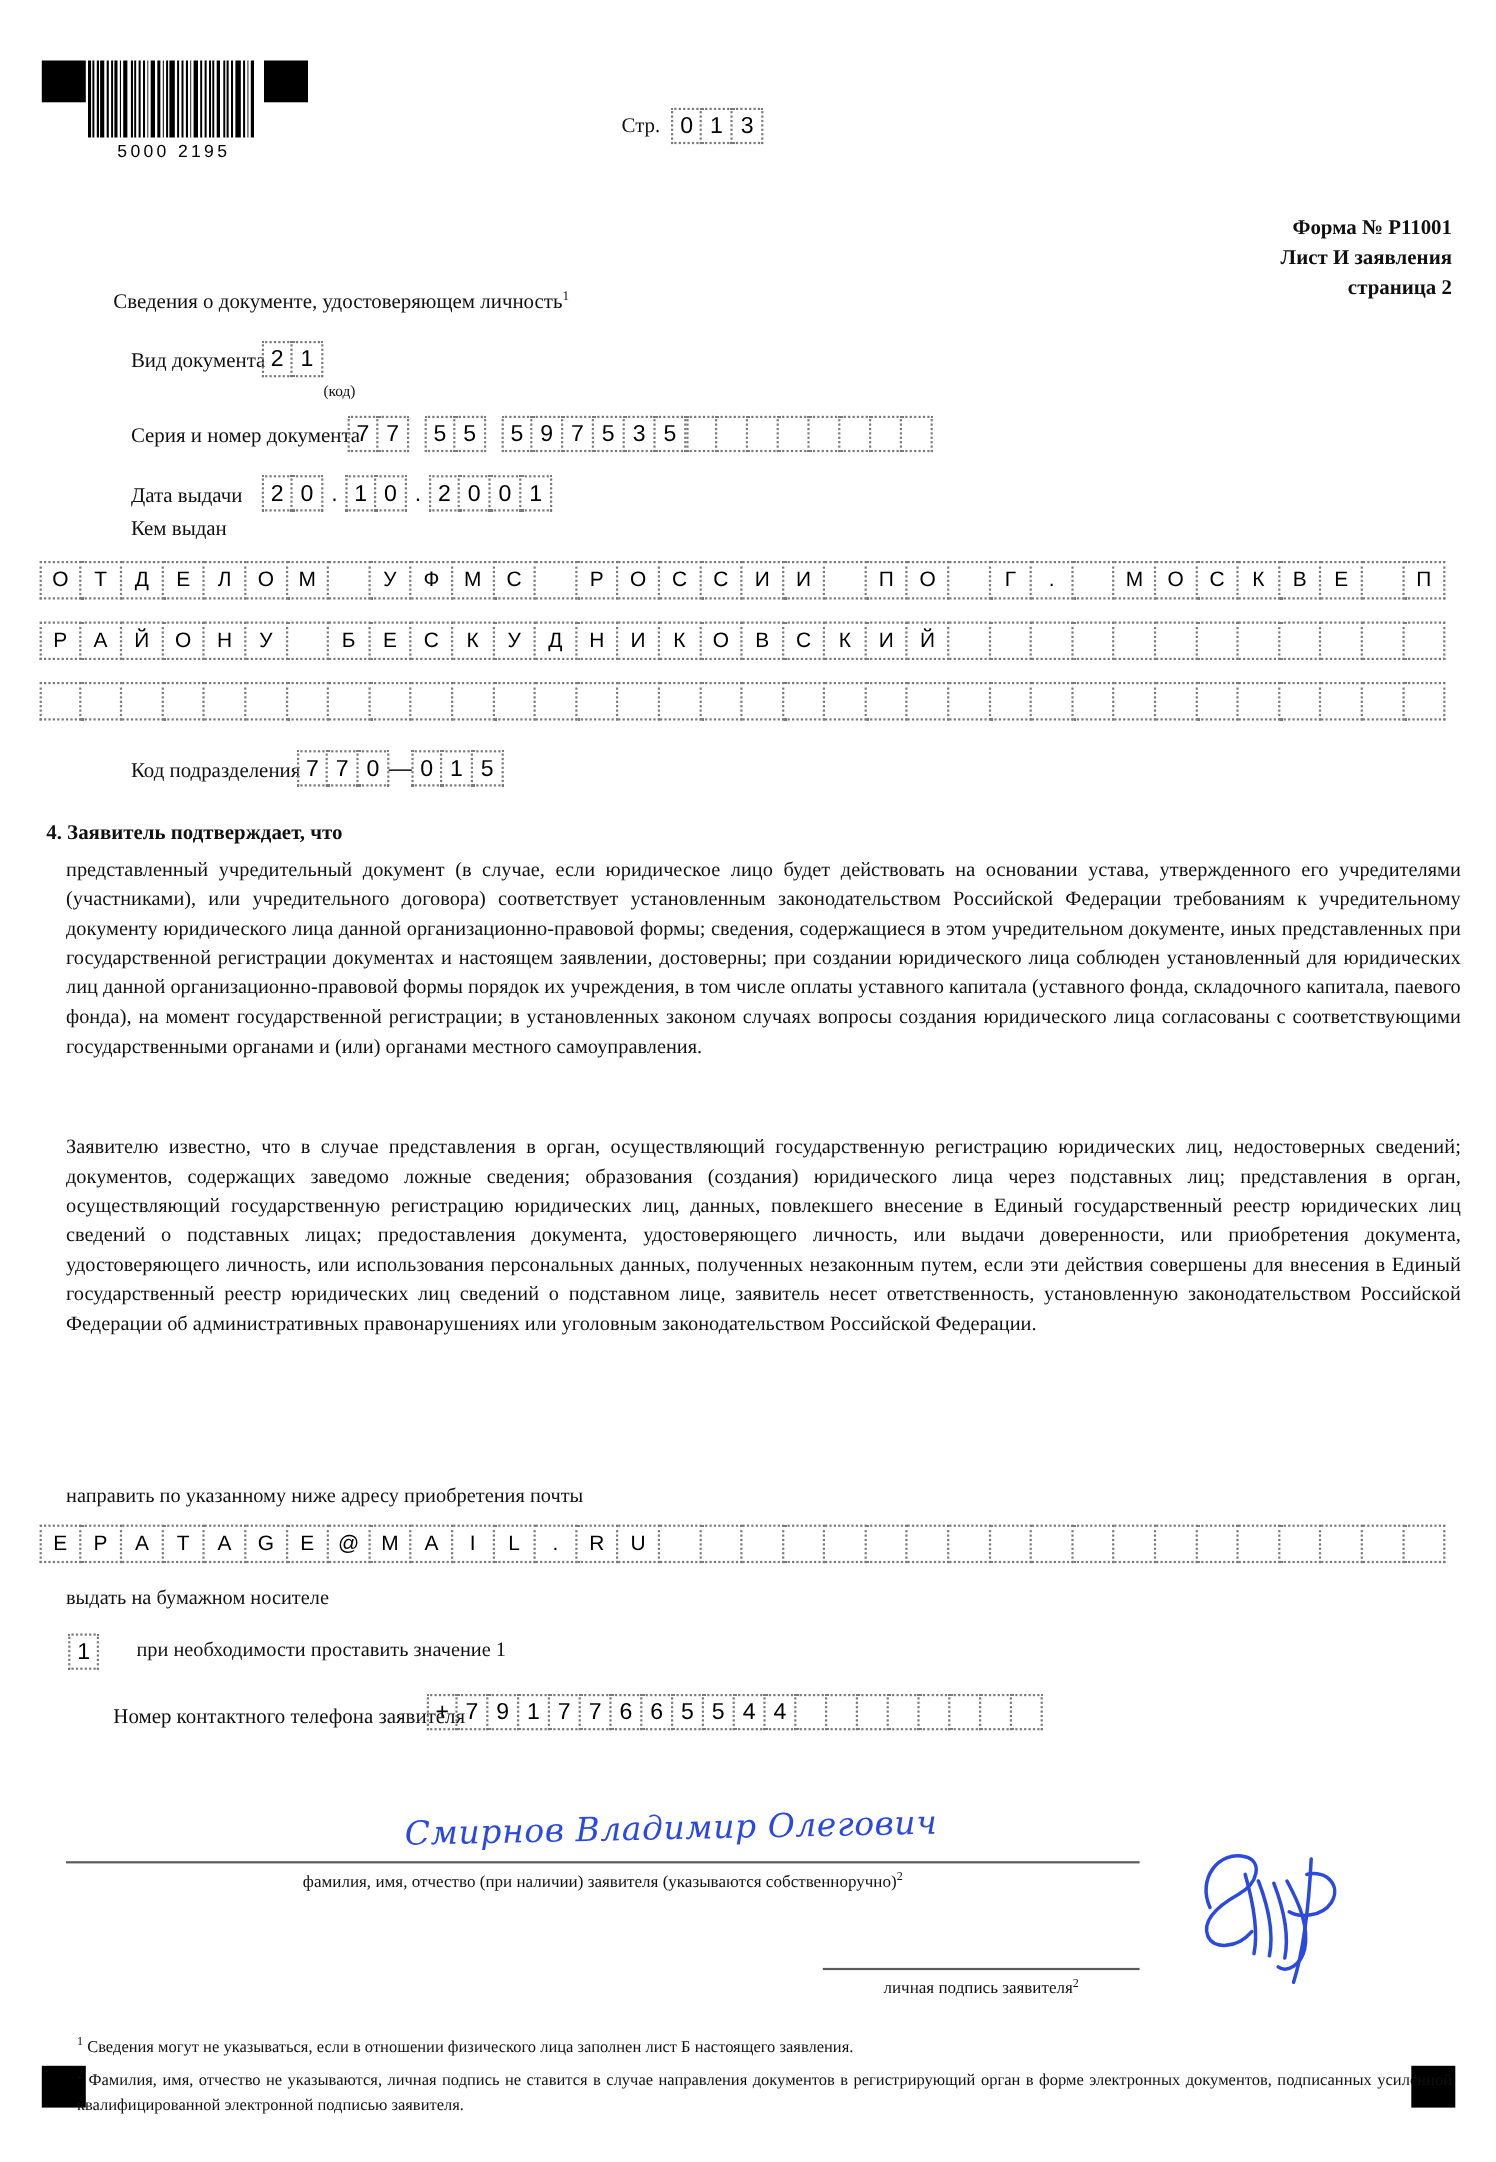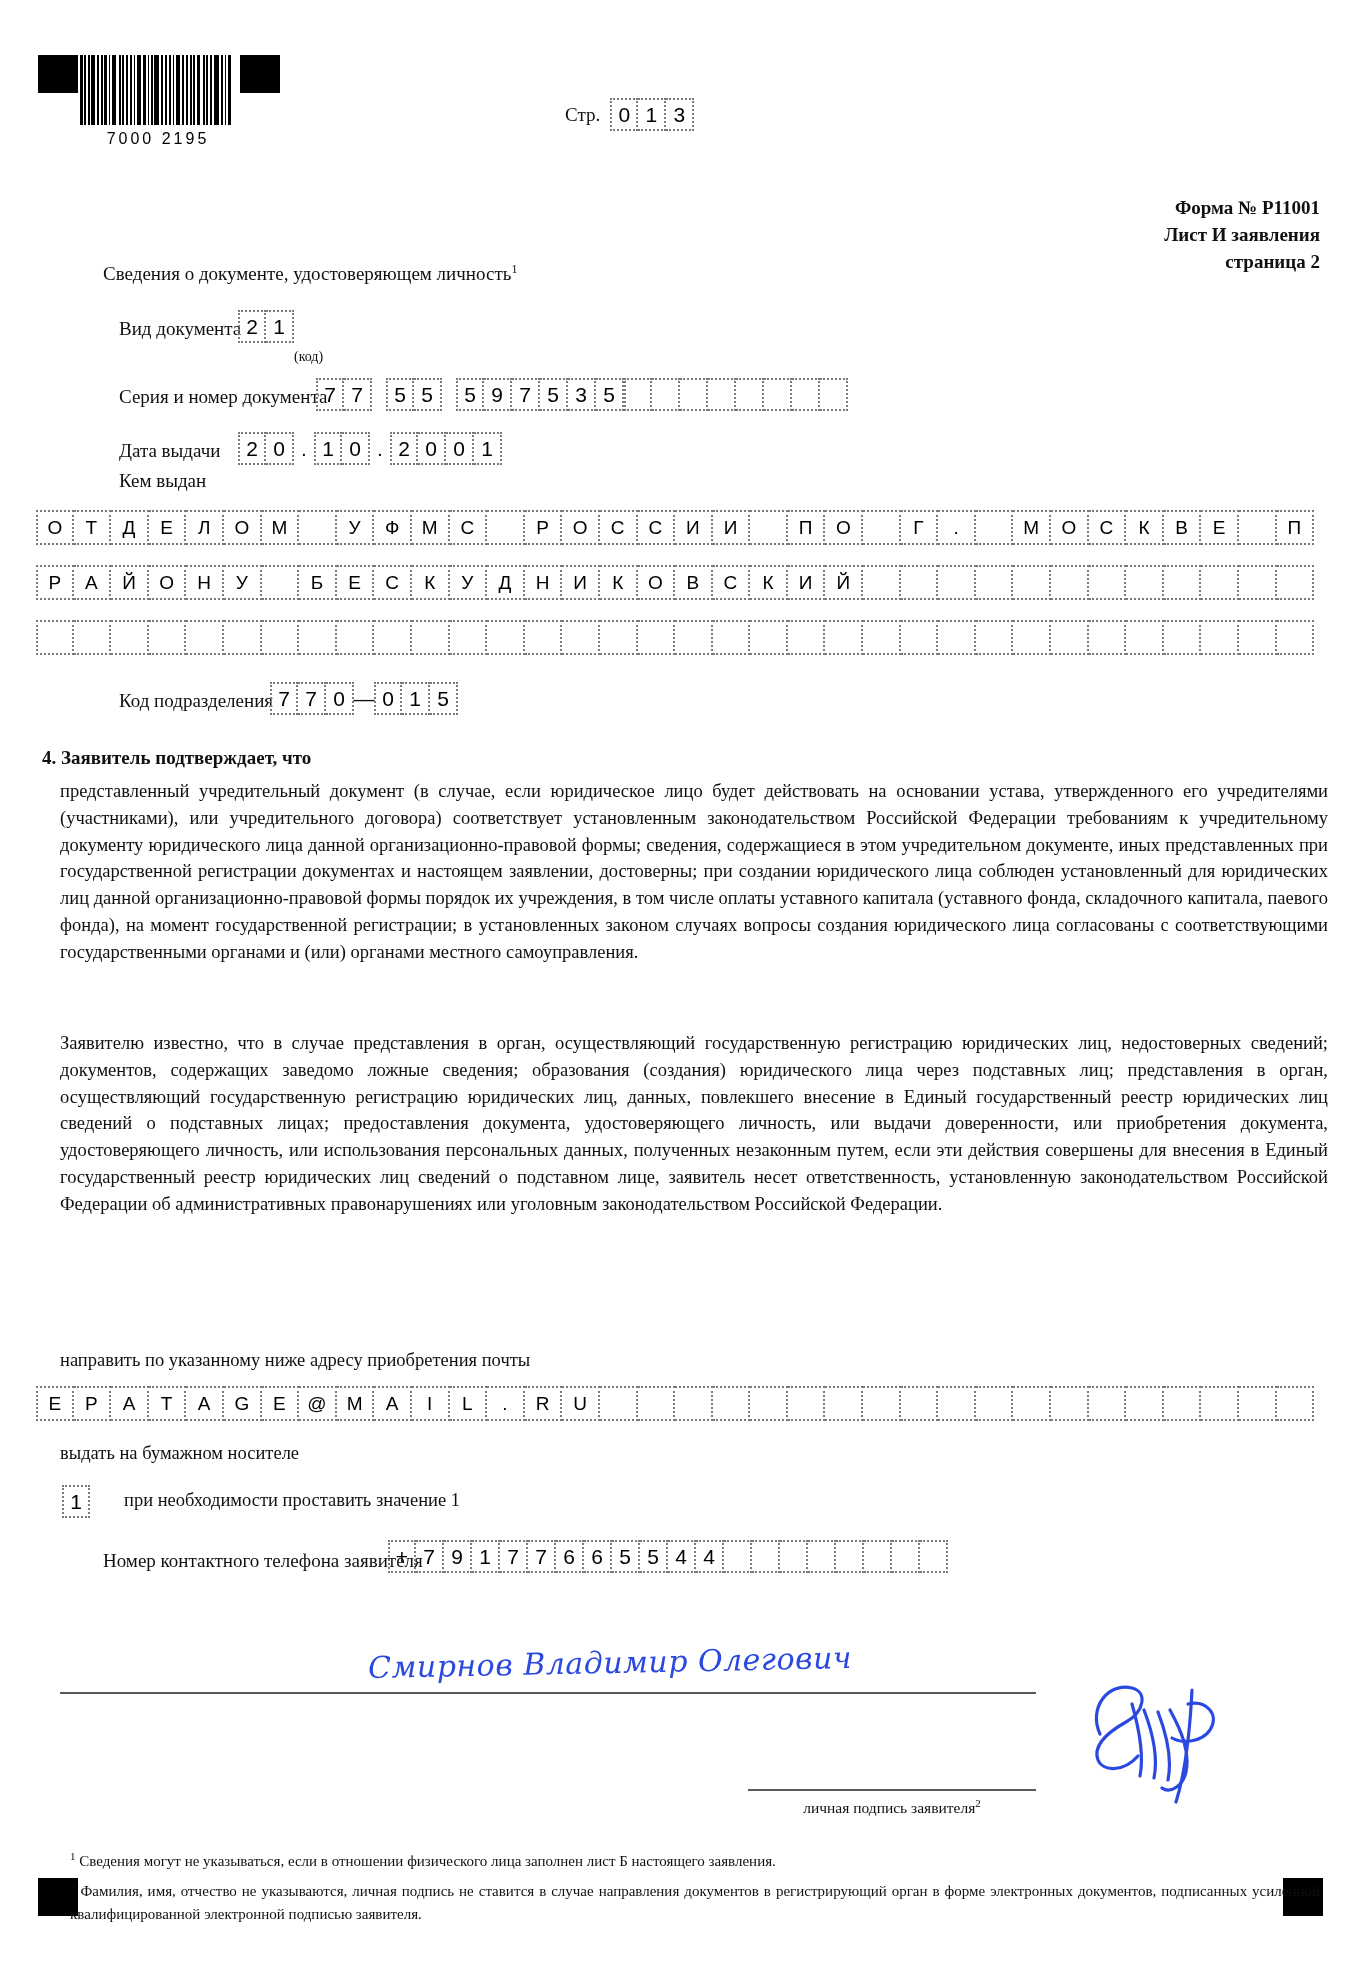--- a/index.html
+++ b/index.html
@@ -159,21 +159,21 @@
       <i style="width: 2px; background: rgb(255, 255, 255);"></i>
       <i style="width: 5px; background: rgb(0, 0, 0);"></i>
       <i style="width: 3px; background: rgb(255, 255, 255);"></i>
       <i style="width: 2px; background: rgb(0, 0, 0);"></i>
       <i style="width: 2px; background: rgb(255, 255, 255);"></i>
       <i style="width: 2px; background: rgb(0, 0, 0);"></i>
       <i style="width: 2px; background: rgb(255, 255, 255);"></i>
       <i style="width: 3px; background: rgb(0, 0, 0);"></i>
       <i style="width: 2px; background: rgb(255, 255, 255);"></i>
     </div>
-  <div class="barcode-num">7000 2195</div>
+  <div class="barcode-num">5000 2195</div>
 
   <div class="page-no">
     <span class="lbl">Стр.</span>
     <div class="cells" id="page-no-cells">
         <div class="cell">0</div>
         <div class="cell">1</div>
         <div class="cell">3</div>
       </div>
   </div>
 
@@ -447,20 +447,23 @@
         <div class="cell blank"></div>
         <div class="cell blank"></div>
         <div class="cell blank"></div>
         <div class="cell blank"></div>
         <div class="cell blank"></div>
       </div>
   </div>
 
   <div class="sig-name" style="left:368px; top:1645px;">Смирнов Владимир Олегович</div>
   <div class="rule" style="left:60px; top:1692px; width:976px;"></div>
+  <div class="cap" style="left:60px; top:1700px; width:976px;">
+    <span>фамилия, имя, отчество (при наличии) заявителя (указываются собственноручно)</span><span class="fnum">2</span>
+  </div>
 
   <svg class="sig-mark" style="left:1040px; top:1660px;" width="230" height="160" viewBox="0 0 230 160">
     <g fill="none" stroke="#2b49e0" stroke-width="3.2" stroke-linecap="round" stroke-linejoin="round">
       <path d="M60 74 C 48 48, 68 22, 92 28 C 108 32, 104 52, 86 62 C 70 71, 52 84, 58 100 C 63 112, 84 112, 98 96"></path>
       <path d="M92 44 C 100 72, 104 96, 100 116"></path>
       <path d="M104 50 C 114 76, 118 98, 114 118"></path>
       <path d="M118 52 C 128 78, 132 100, 128 120"></path>
       <path d="M130 50 C 142 72, 150 92, 146 112 C 143 126, 130 134, 122 128"></path>
       <path d="M148 44 C 166 40, 180 54, 170 70 C 162 82, 142 84, 132 78"></path>
       <path d="M152 30 C 150 70, 146 110, 136 142"></path>

